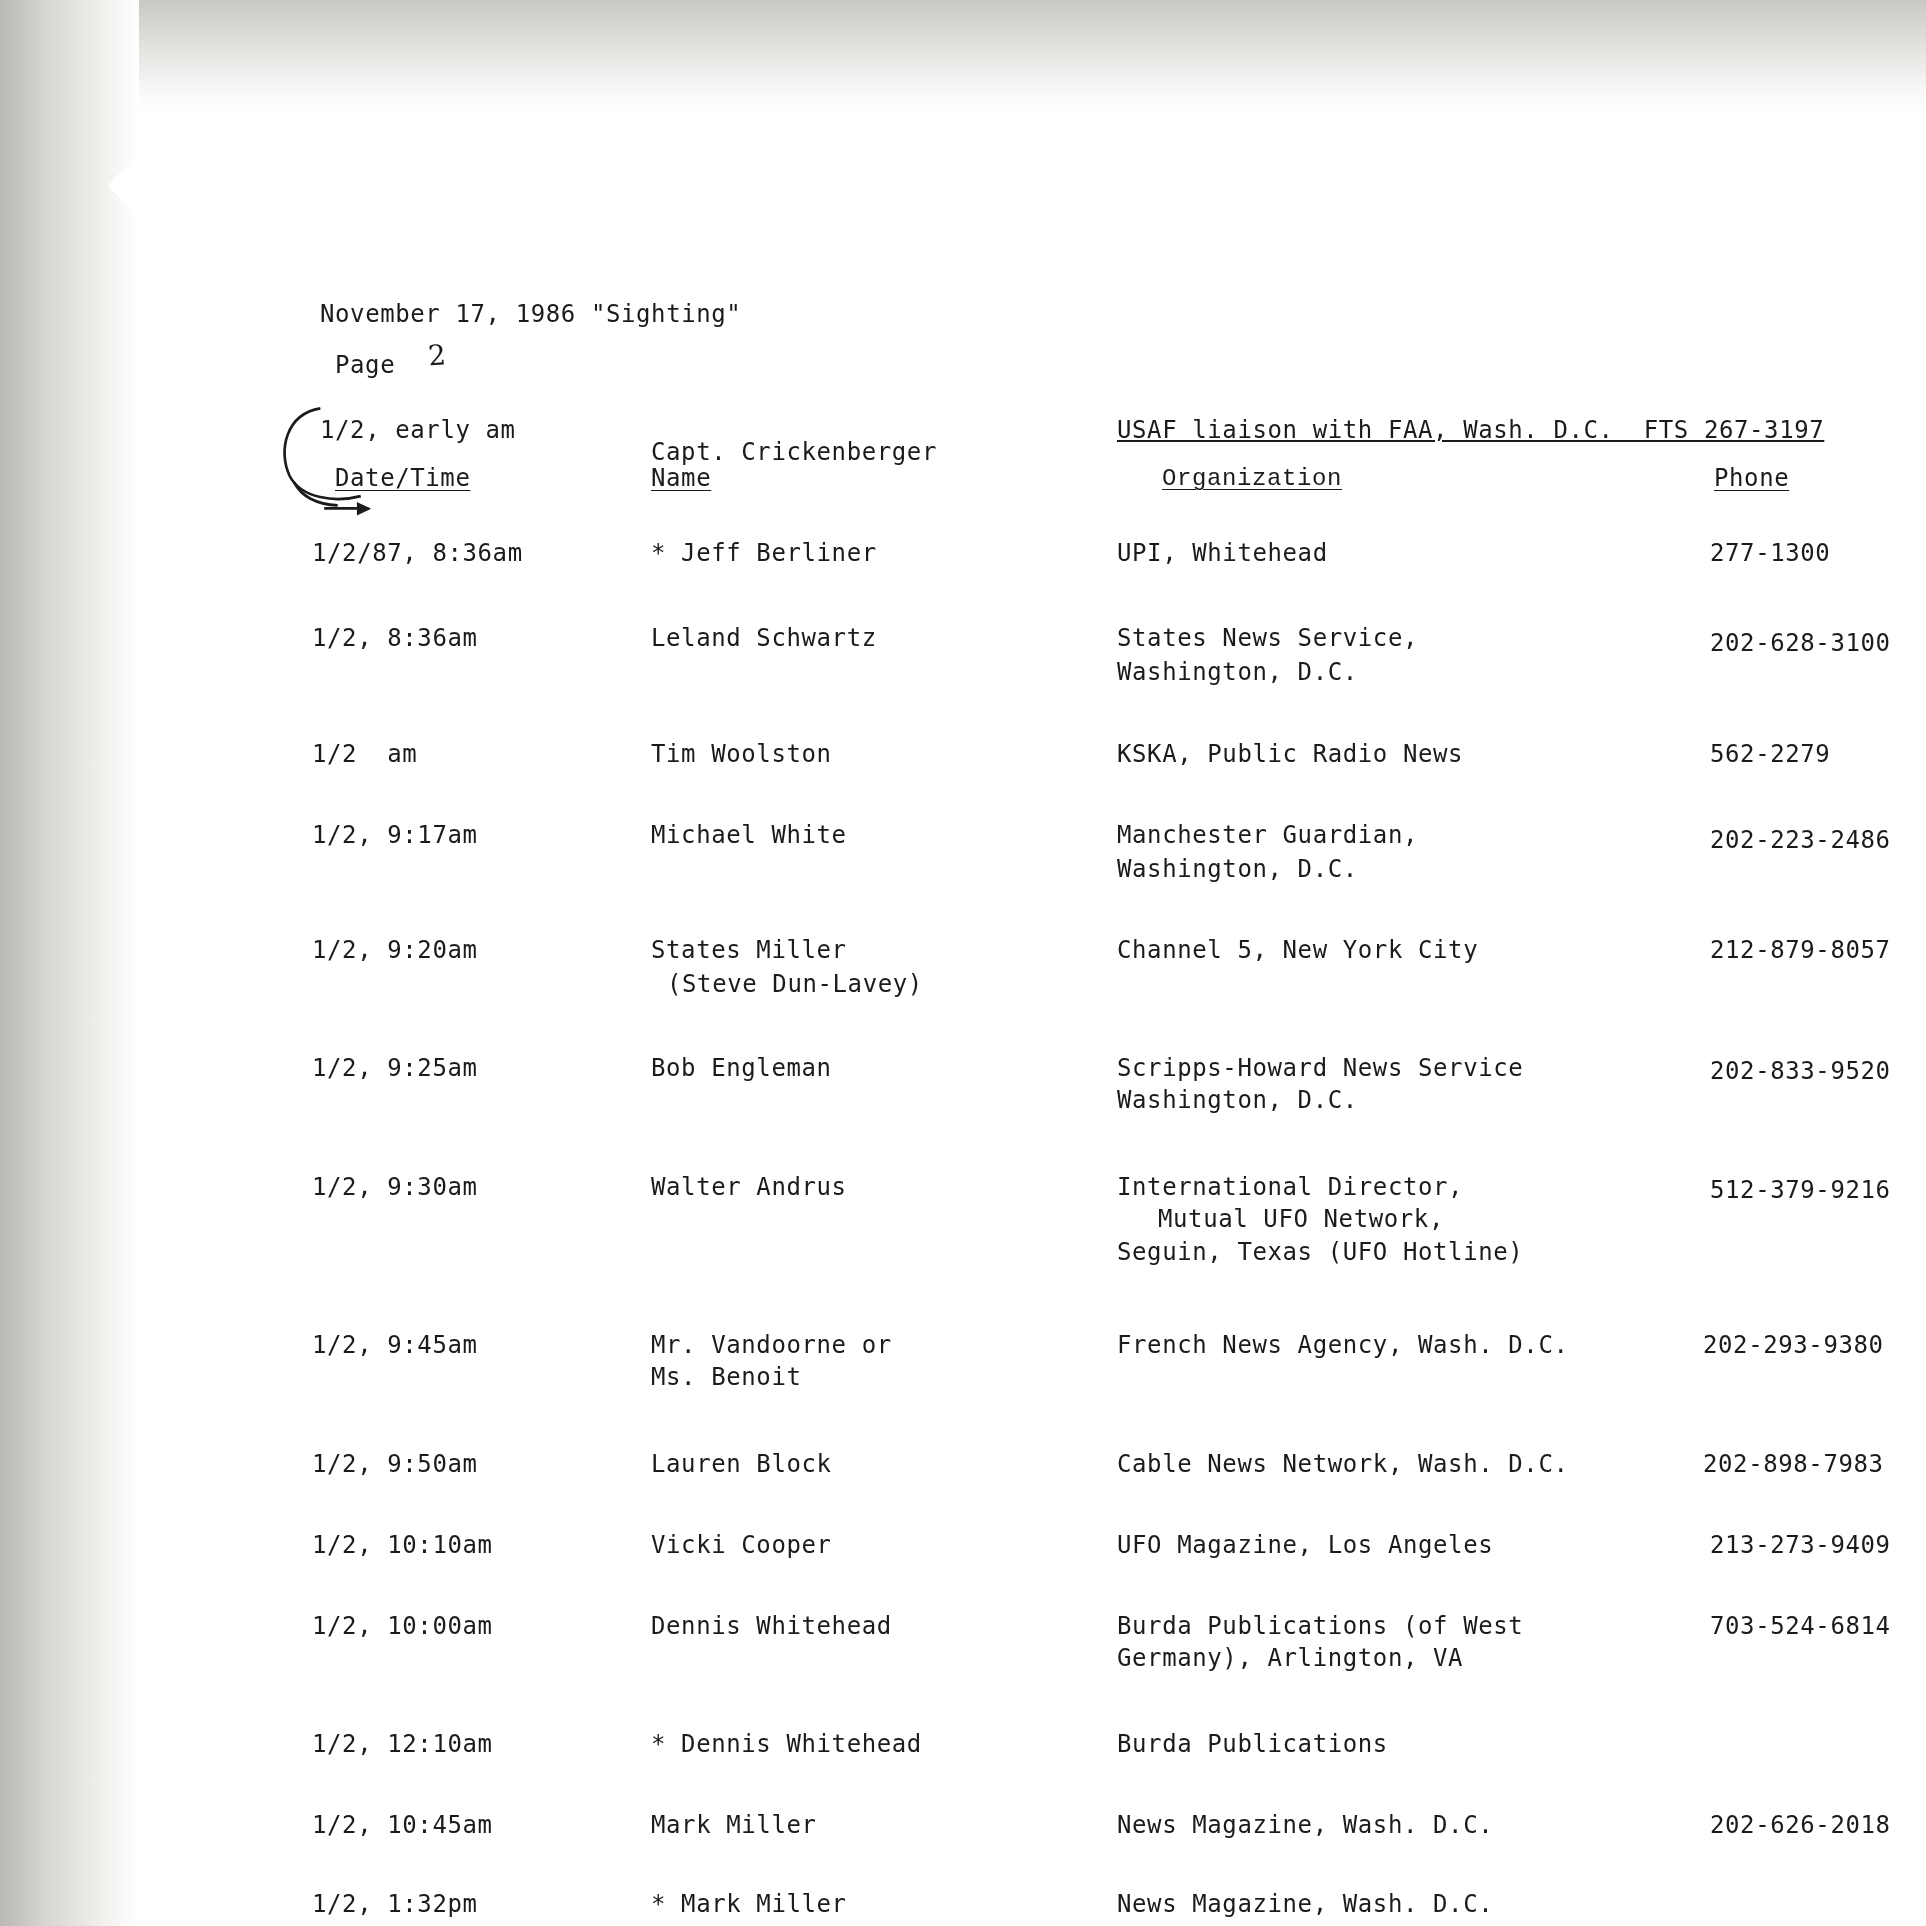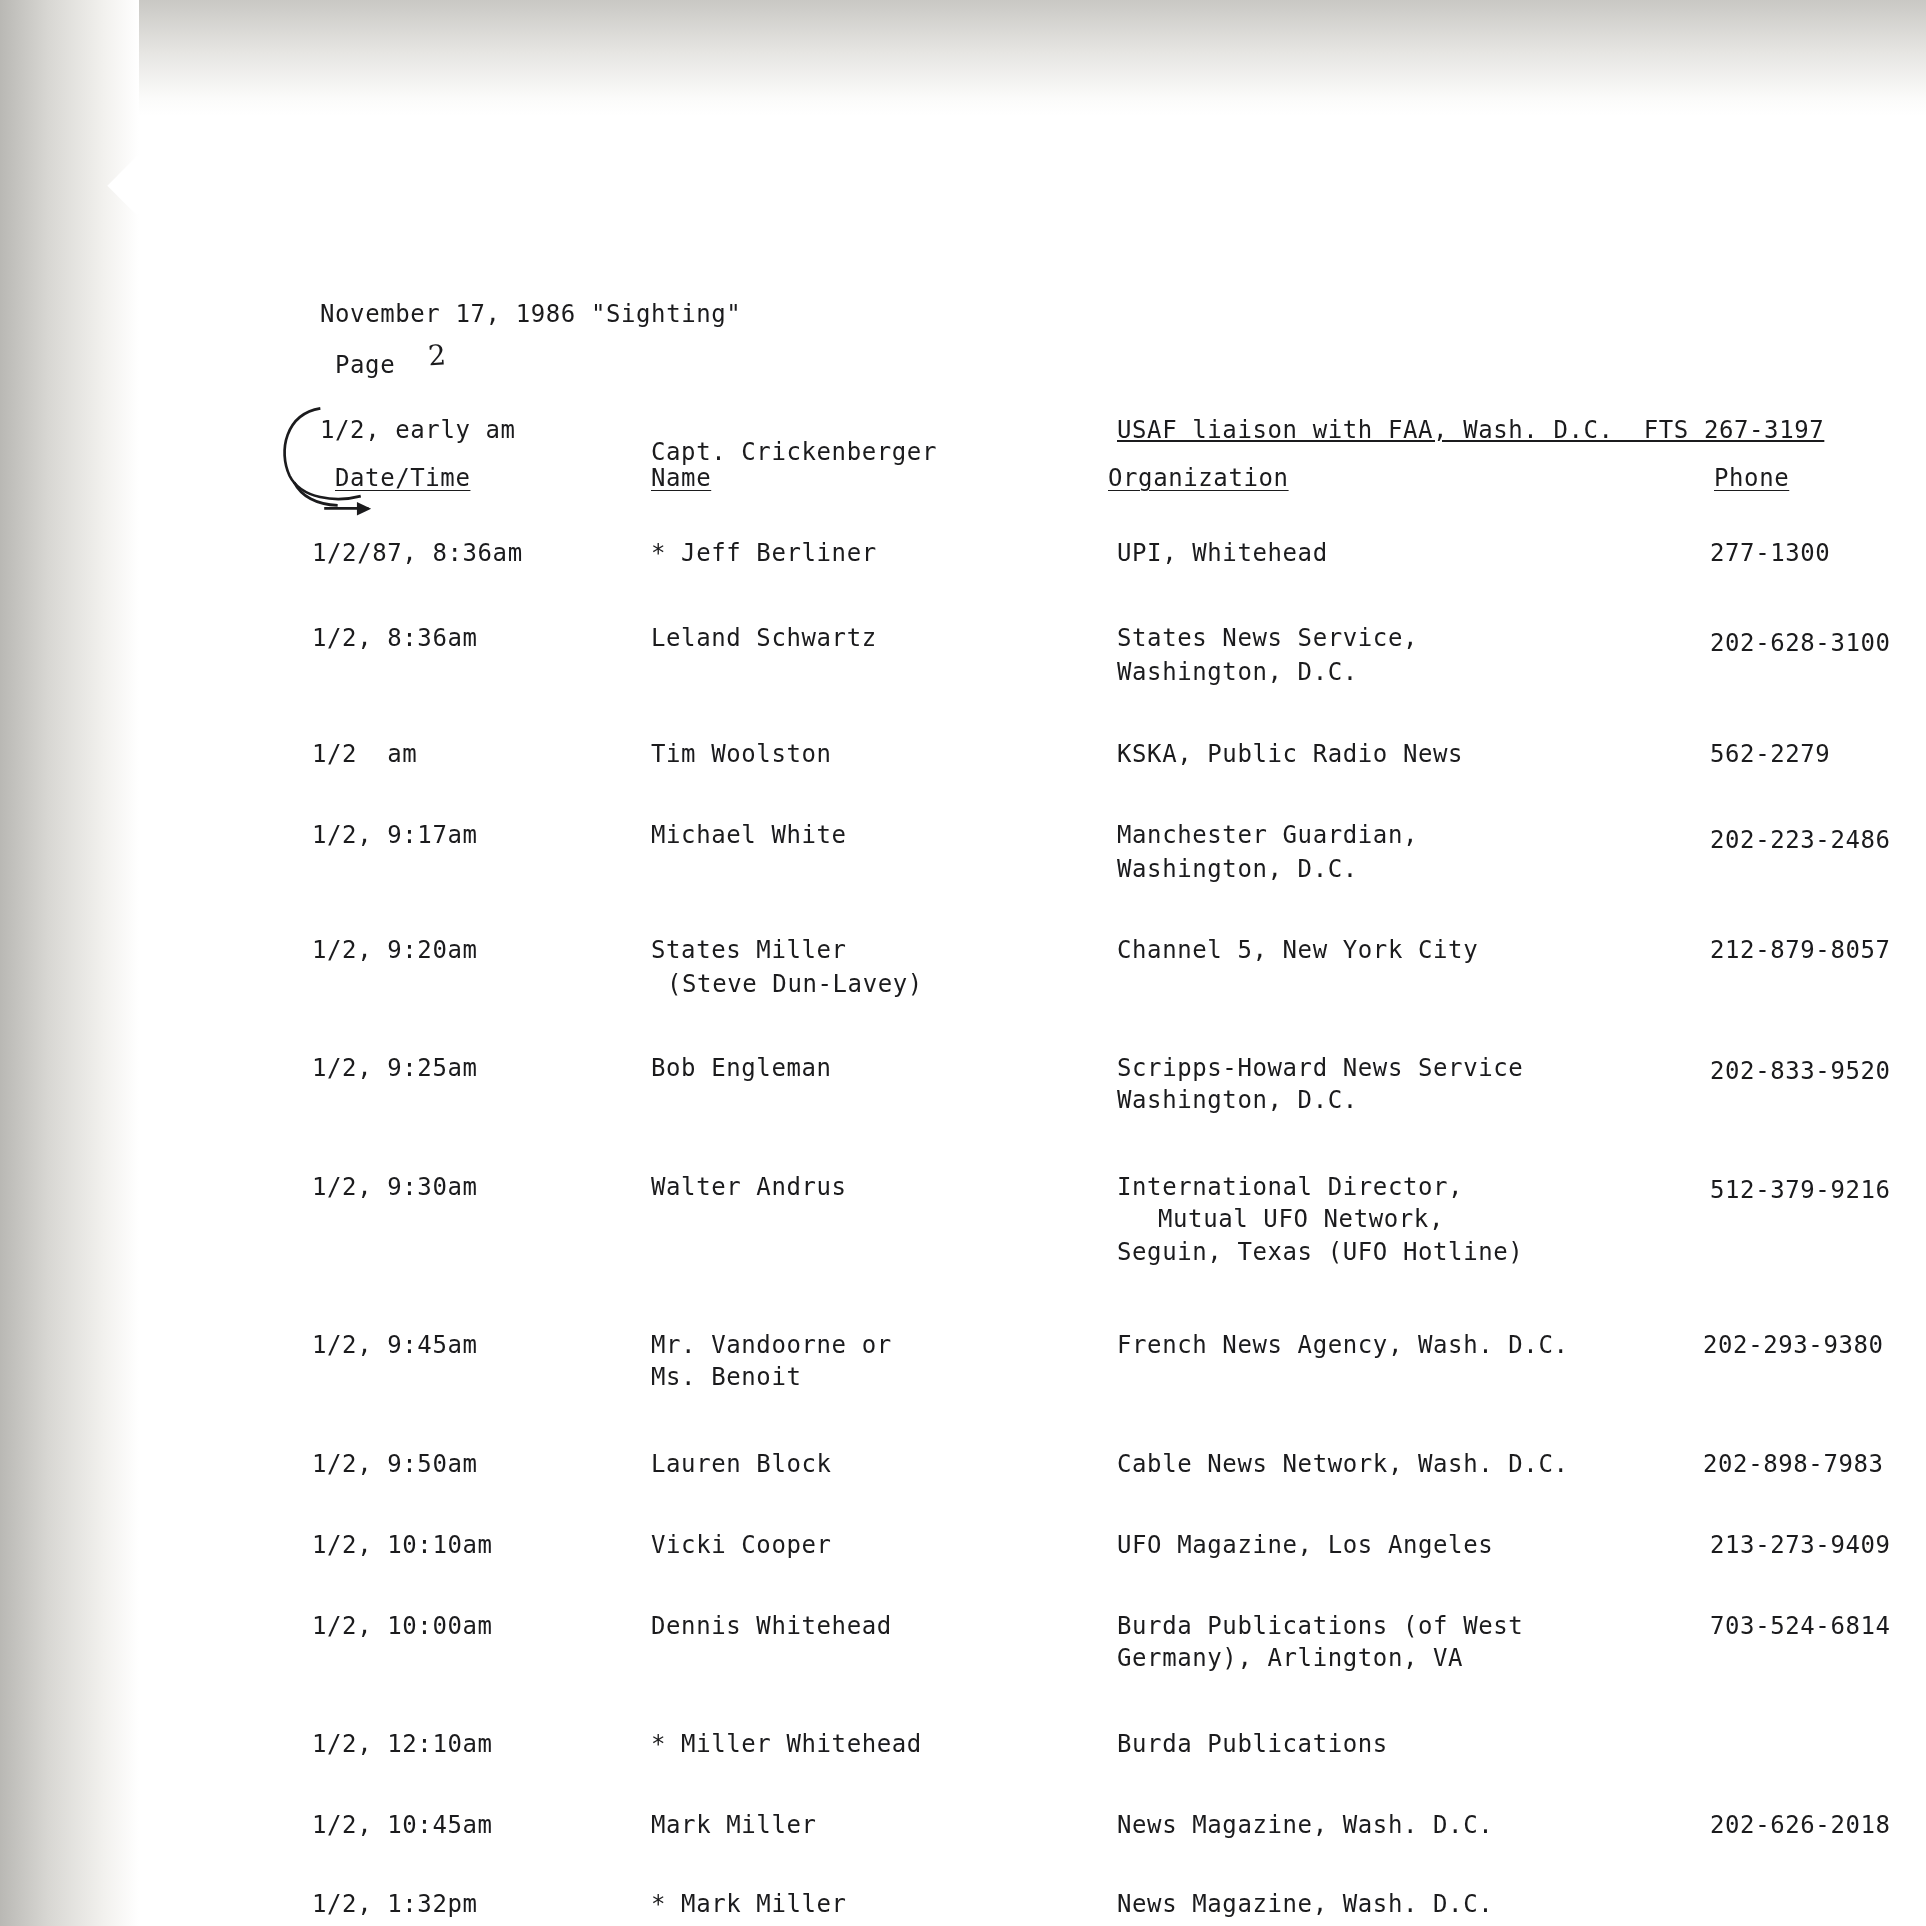--- a/index.html
+++ b/index.html
@@ -75,21 +75,21 @@
   }
 
   
   #insert-time { left: 320px; top: 416px; }
   #insert-name { left: 651px; top: 416px; margin-top: 22px; }
   #insert-org  { left: 1117px; top: 416px; text-decoration: underline; }
 
   
   #hdr-datetime { left: 335px; top: 464px; }
   #hdr-name     { left: 651px; top: 464px; }
-  #hdr-org      { left: 1108px; top: 464px; }
+  #hdr-org      { left: 1162px; top: 464px; font-family: Liberation Mono, monospace; }
   #hdr-phone    { left: 1714px; top: 464px; }
 
   .row { position: absolute; left: 0; }
   .c-date  { position: absolute; left: 312px;  white-space: pre; }
   .c-name  { position: absolute; left: 651px; white-space: pre; }
   .c-org   { position: absolute; left: 1117px; white-space: pre; }
   .c-phone { position: absolute; left: 1710px; white-space: pre; }
 
   
   .annot {
@@ -208,21 +208,21 @@
     <div class="row" style="top:1612px;">
       <div class="txt c-date">1/2, 10:00am</div>
       <div class="txt c-name">Dennis Whitehead</div>
       <div class="txt c-org">Burda Publications (of West</div>
       <div class="txt c-org" style="top:32px;">Germany), Arlington, VA</div>
       <div class="txt c-phone">703-524-6814</div>
     </div>
 
     <div class="row" style="top:1730px;">
       <div class="txt c-date">1/2, 12:10am</div>
-      <div class="txt c-name">* Miller Whitehead</div>
+      <div class="txt c-name">* Dennis Whitehead</div>
       <div class="txt c-org">Burda Publications</div>
       <div class="txt c-phone"></div>
     </div>
 
     <div class="row" style="top:1811px;">
       <div class="txt c-date">1/2, 10:45am</div>
       <div class="txt c-name">Mark Miller</div>
       <div class="txt c-org">News Magazine, Wash. D.C.</div>
       <div class="txt c-phone">202-626-2018</div>
     </div>

